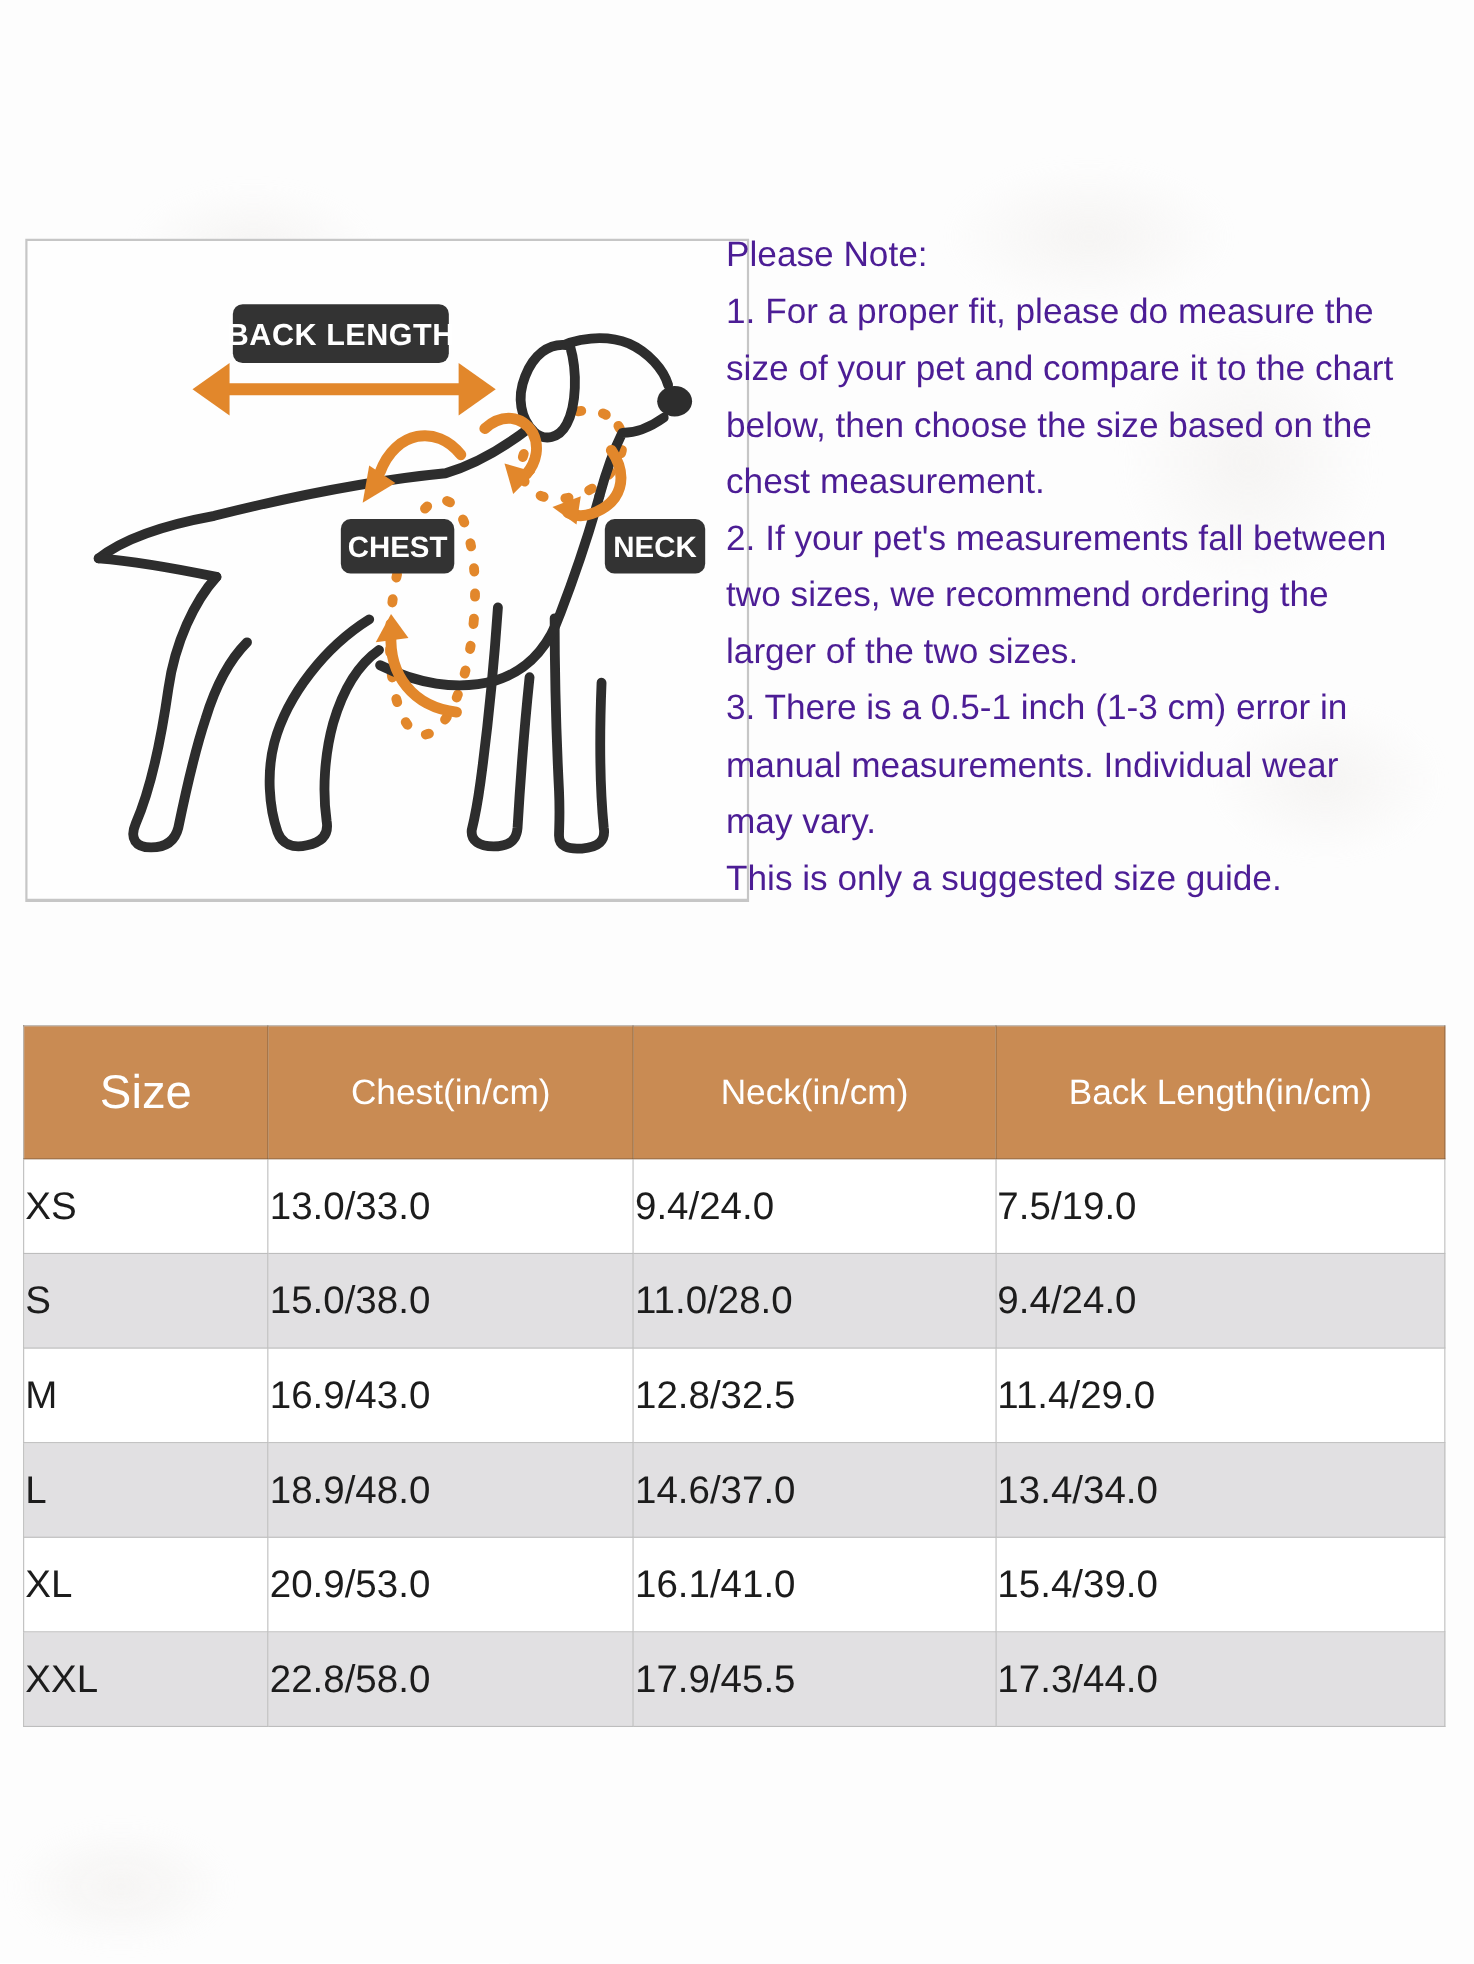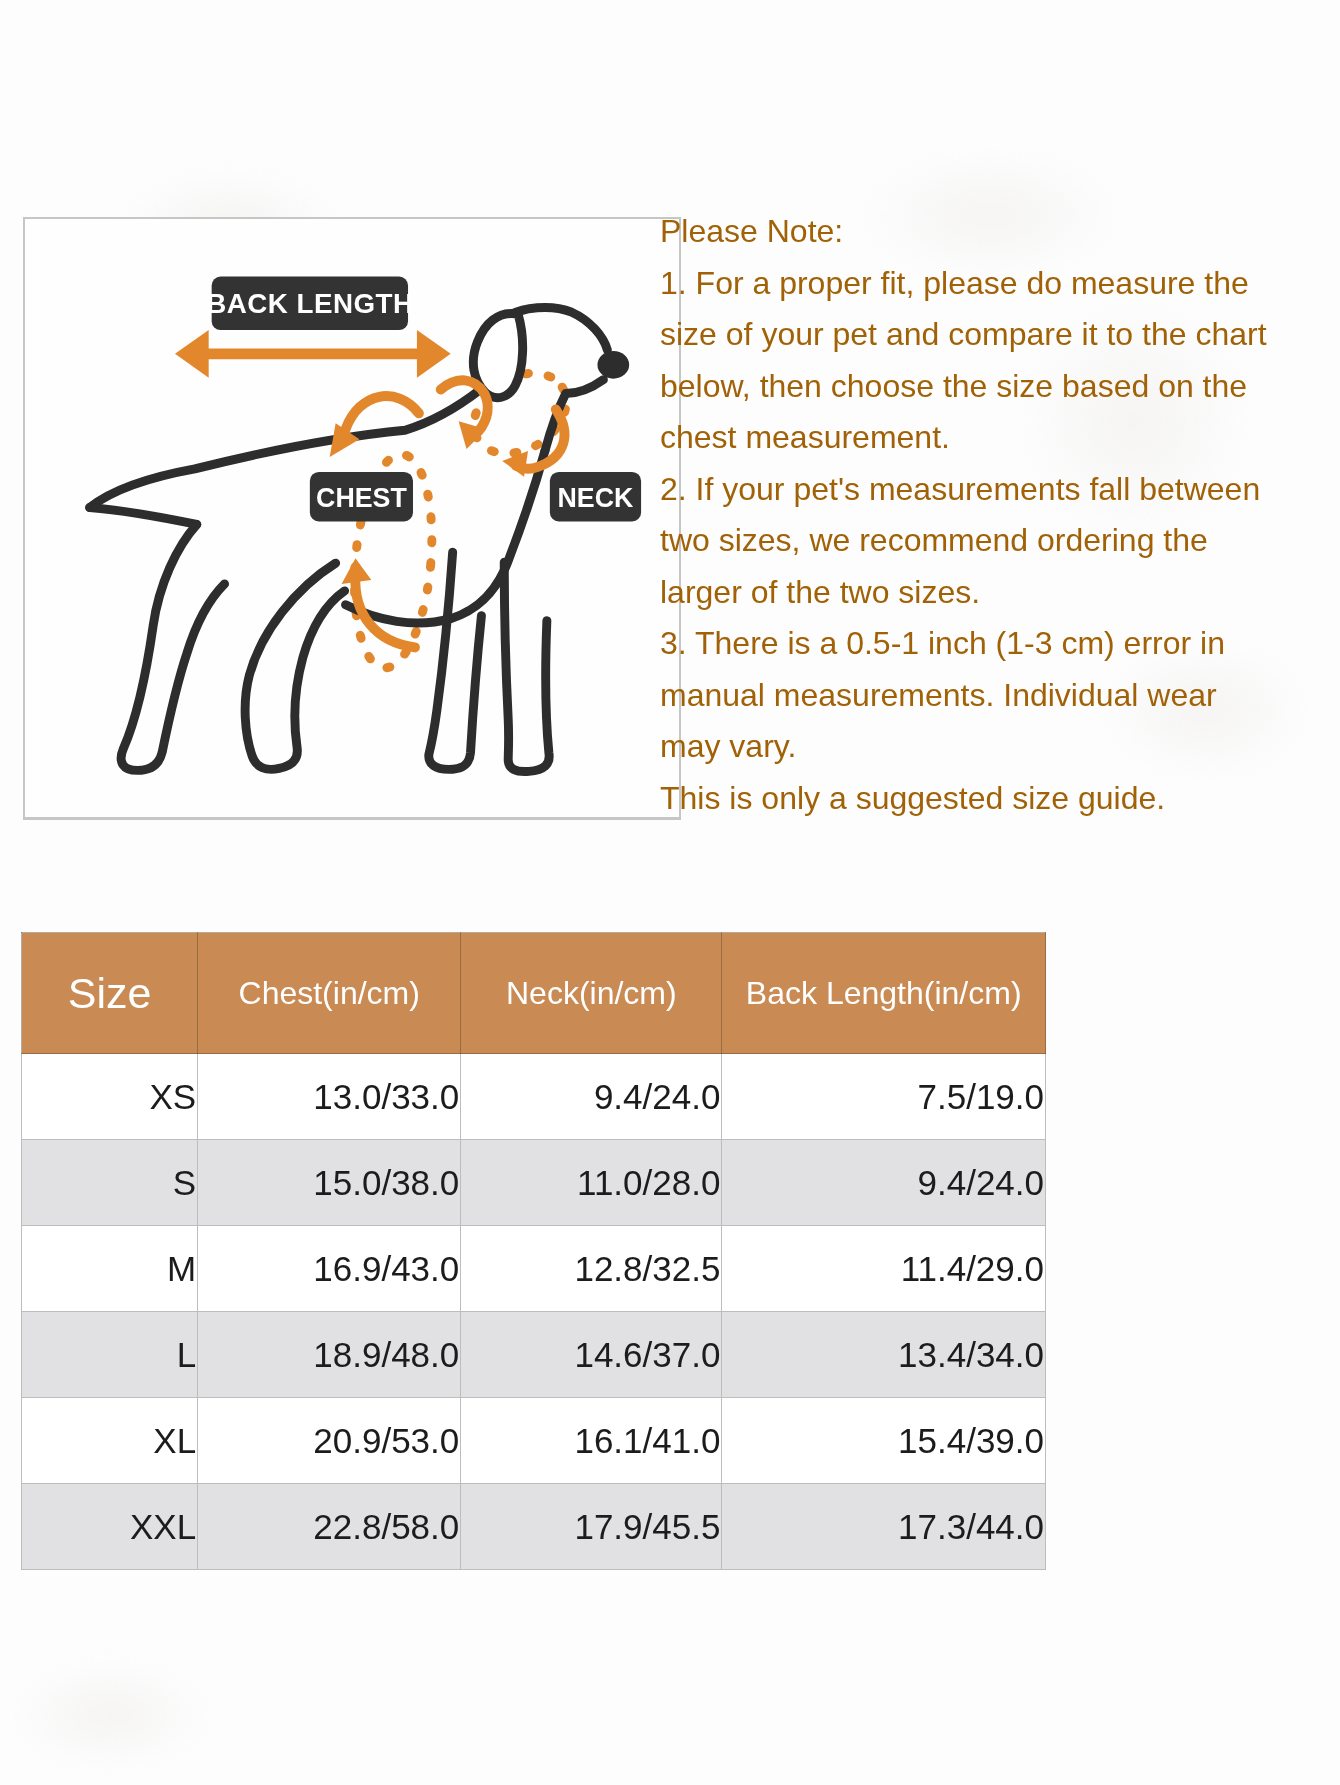--- a/index.html
+++ b/index.html
@@ -26,36 +26,36 @@
   .orange-stroke{stroke:var(--orange,#e2872b);fill:none;stroke-linecap:round;}
   .orange-dash{stroke:var(--orange,#e2872b);fill:none;stroke-linecap:round;
                stroke-dasharray:3 20;}
   .orange-fill{fill:var(--orange,#e2872b);stroke:none;}
   .pill{fill:var(--pill-bg,#333);}
   .pill-text{fill:var(--pill-text,#fff);font-family:"Liberation Sans",sans-serif;
              font-weight:bold;text-anchor:middle;}
   
   .note{
     position:absolute;left:660px;top:206px;width:660px;
-    color:#a16207;font-size:32px;line-height:51.5px;white-space:nowrap;
+    color:#4c1d95;font-size:32px;line-height:51.5px;white-space:nowrap;
   }
   
   .size-table{
-    position:absolute;left:21px;top:932px;width:1025px;
+    position:absolute;left:21px;top:932px;width:1293px;
     border-collapse:collapse;table-layout:fixed;
     font-size:35px;color:var(--cell-text,#1c1c1c);
   }
   .size-table th{
     background:var(--th-bg,#c98b53);color:var(--th-text,#fff);
     height:118px;font-weight:normal;font-size:32px;
     border:1px solid rgba(90,70,50,.45);text-align:center;vertical-align:middle;
   }
   .size-table th:first-child{font-size:43px;}
   .size-table td{
-    height:83px;text-align:right;vertical-align:middle;
+    height:83px;text-align:left;vertical-align:middle;
     background:var(--row-bg,#fff);
     border:1px solid var(--grid,#bdbdbd);
   }
   .size-table tr.alt td{background:var(--row-alt,#e1e0e2);}
 </style>
 </head>
 <body>
 
 <div class="canvas">
 

